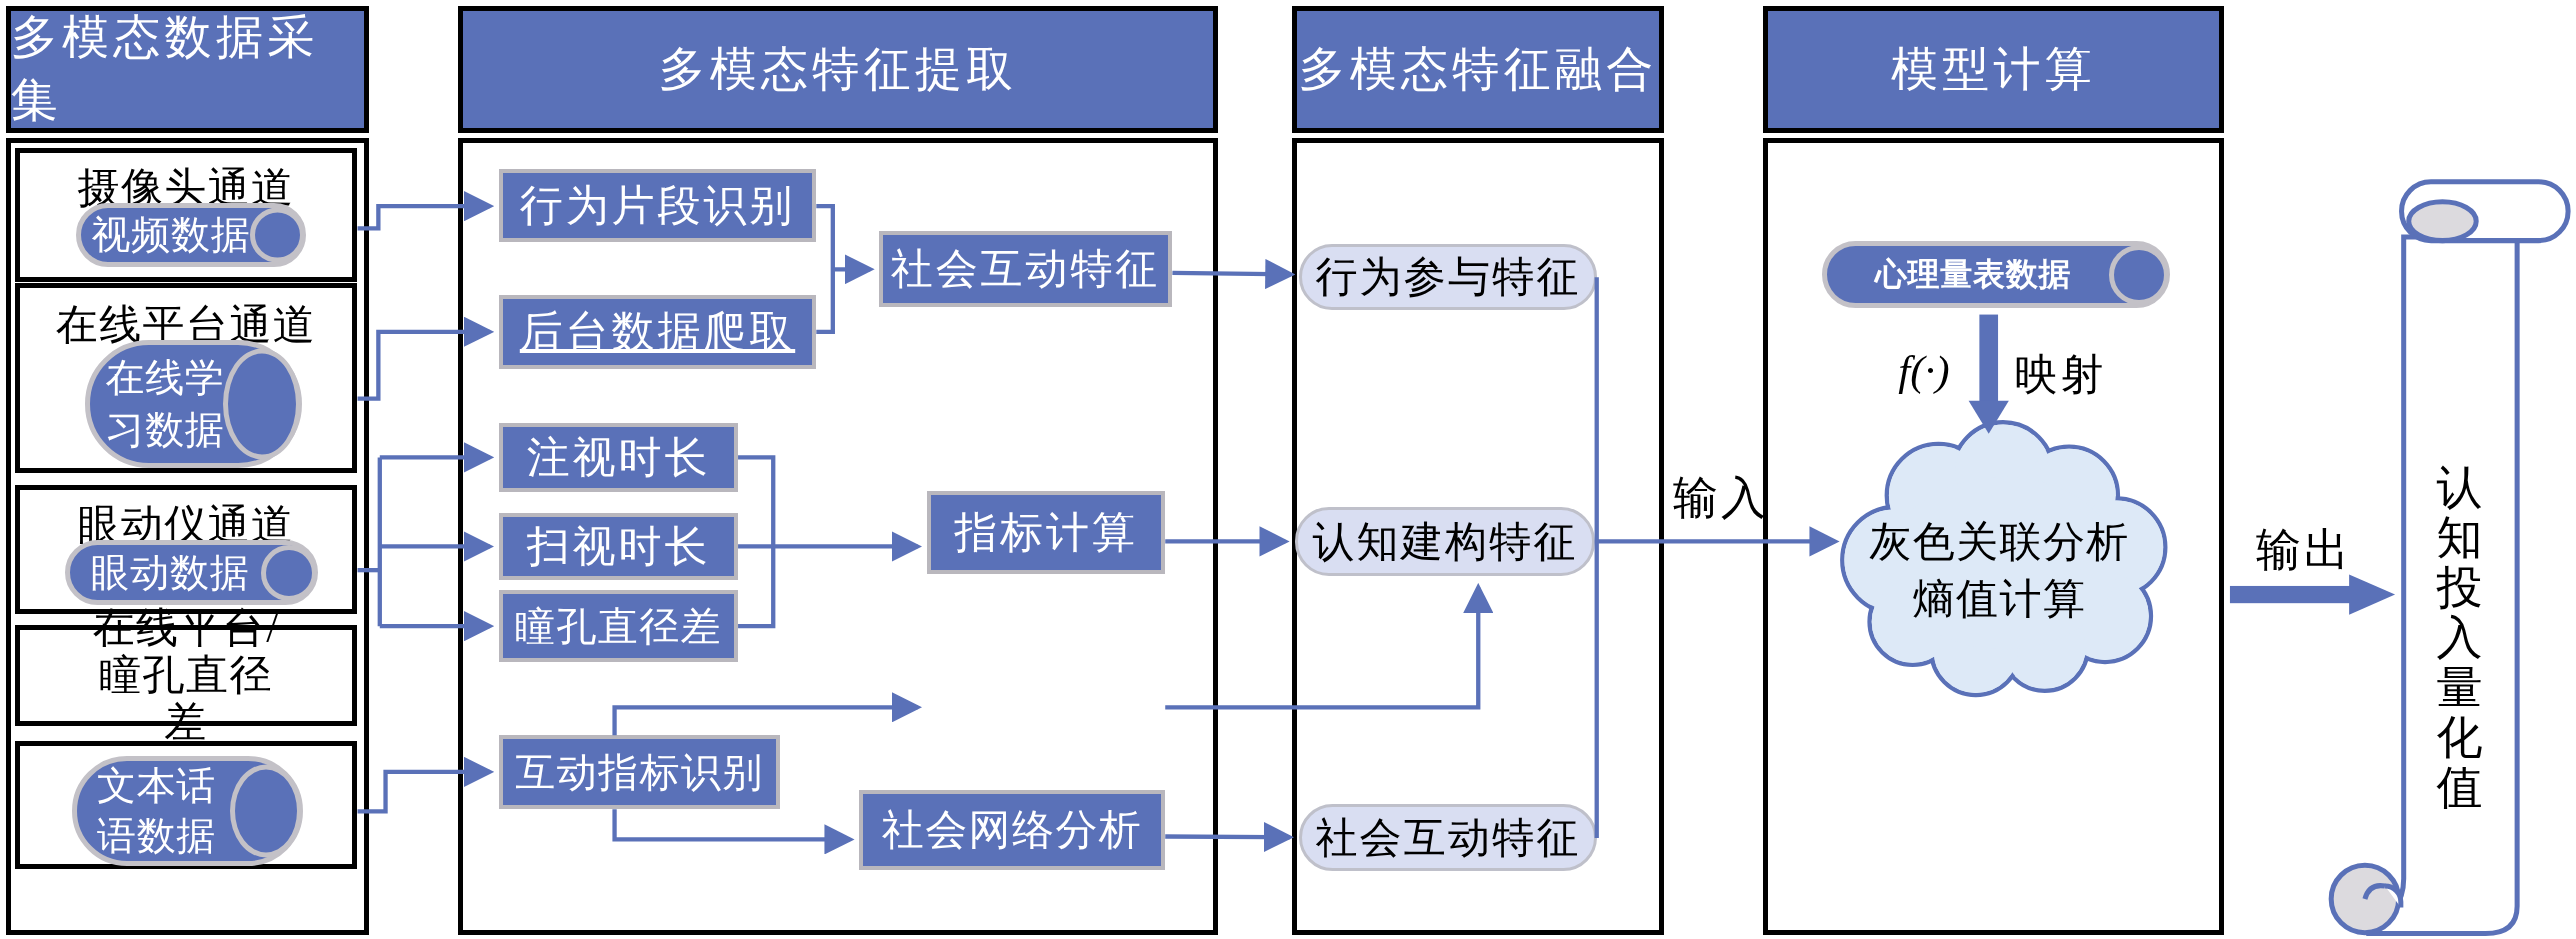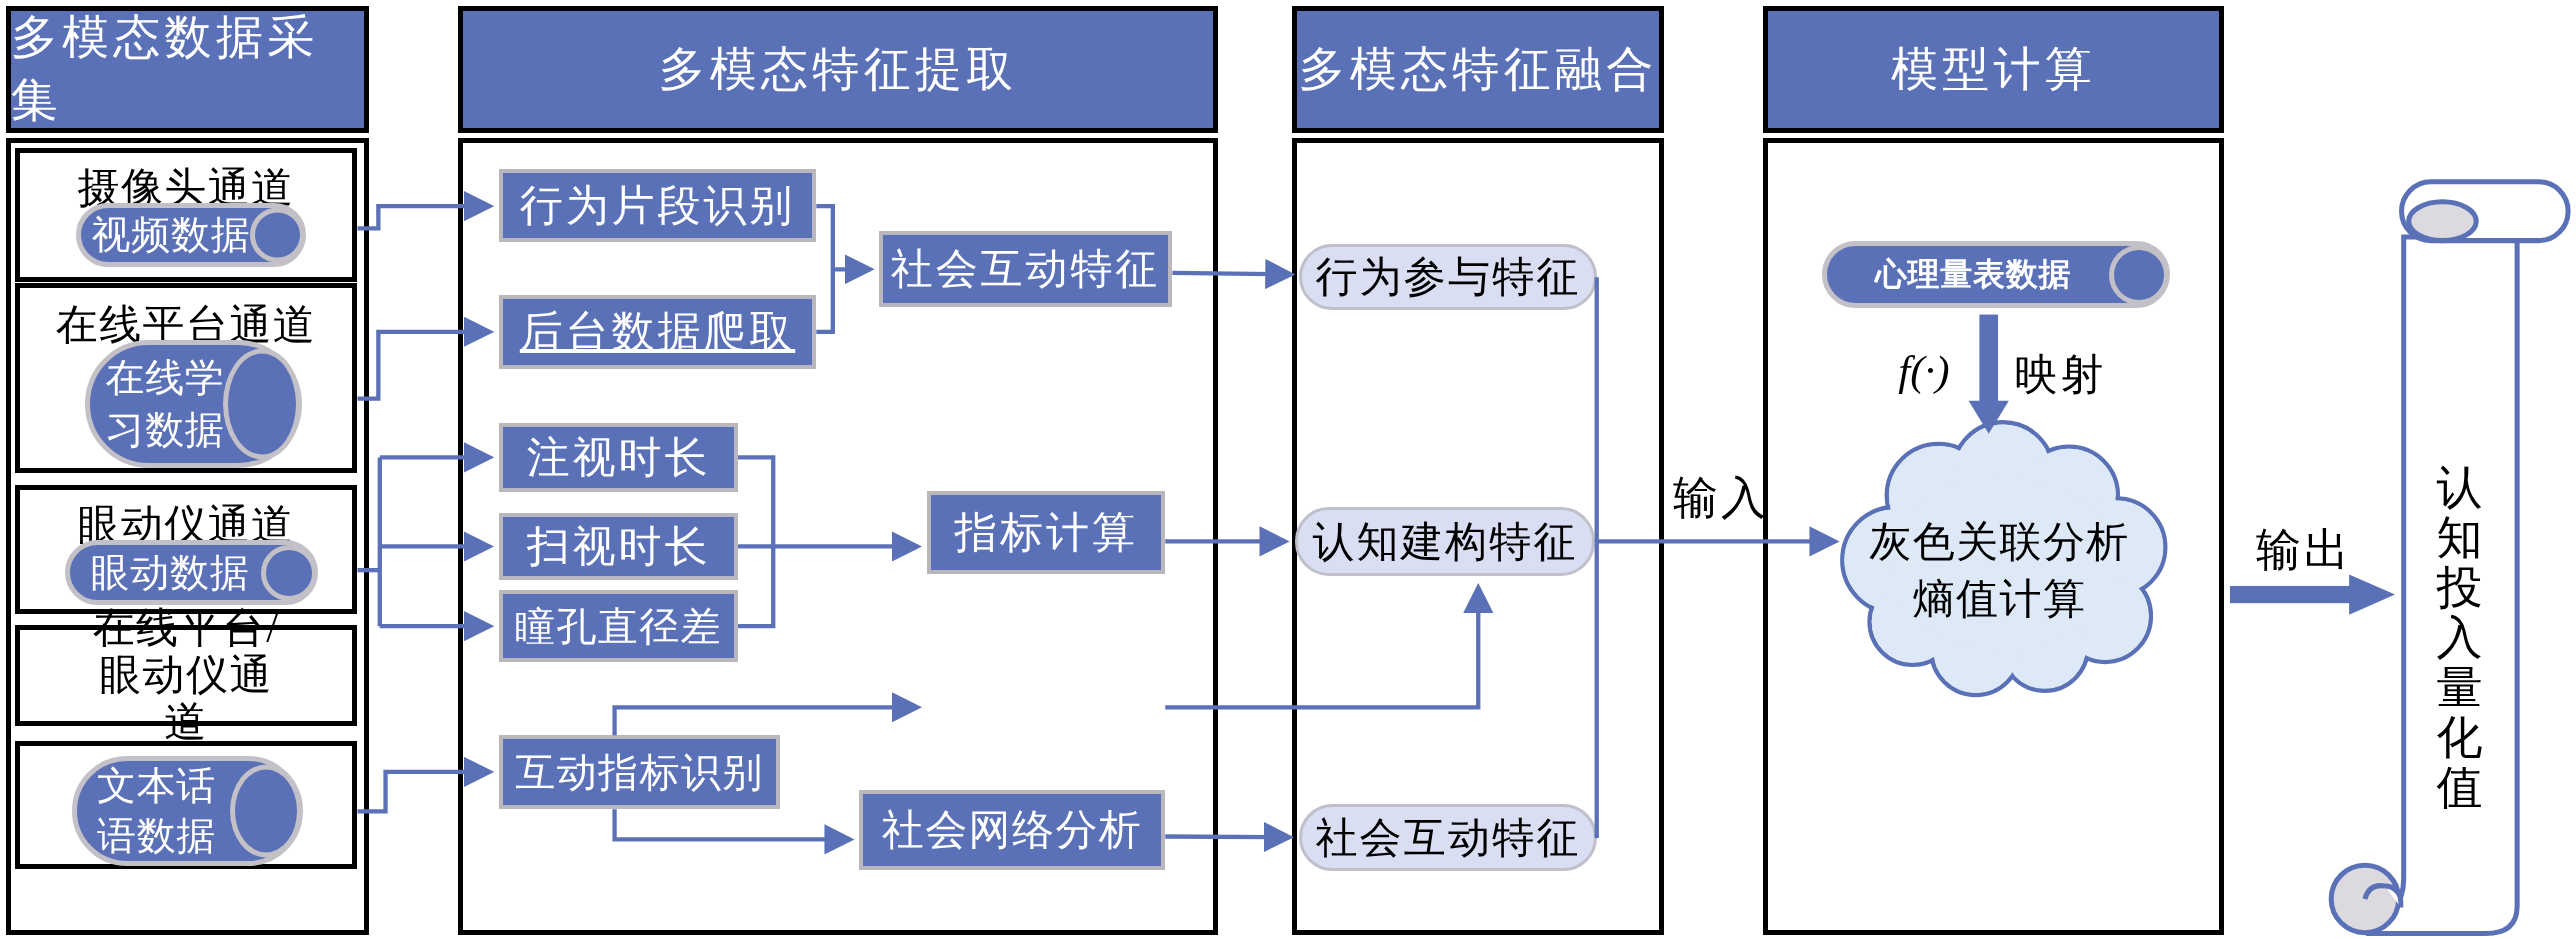--- a/index.html
+++ b/index.html
@@ -62,21 +62,21 @@
 
   <div class="chbox" style="left:15px;top:485px;width:342px;height:129px;">
     <div class="chlabel" style="top:7.2px;">眼动仪通道</div>
     <div class="cyl" style="left:45px;top:50px;width:253px;height:65px;">
       <span class="cap" style="width:56px;height:56px;"></span>
       <span class="ctext" style="padding-right:43px;">眼动数据</span>
     </div>
   </div>
 
   <div class="chbox" style="left:15px;top:625px;width:342px;height:101px;display:flex;align-items:center;justify-content:center;">
-    <div style="width:201px;text-align:center;font-size:42px;line-height:47px;letter-spacing:1.4px;">在线平台/眼动仪通道</div>
+    <div style="width:201px;text-align:center;font-size:42px;line-height:47px;letter-spacing:1.4px;">在线平台/瞳孔直径差</div>
   </div>
 
   <div class="chbox" style="left:15px;top:741px;width:342px;height:128px;">
     <div class="cyl" style="left:52px;top:10px;width:231px;height:110px;">
       <span class="cap" style="width:72px;height:93px;"></span>
       <span class="ctext" style="width:134px;margin-right:62px;line-height:50px;">文本话语数据</span>
     </div>
   </div>
 
   <div class="step" style="left:499px;top:169px;width:317px;height:73px;">行为片段识别</div>

